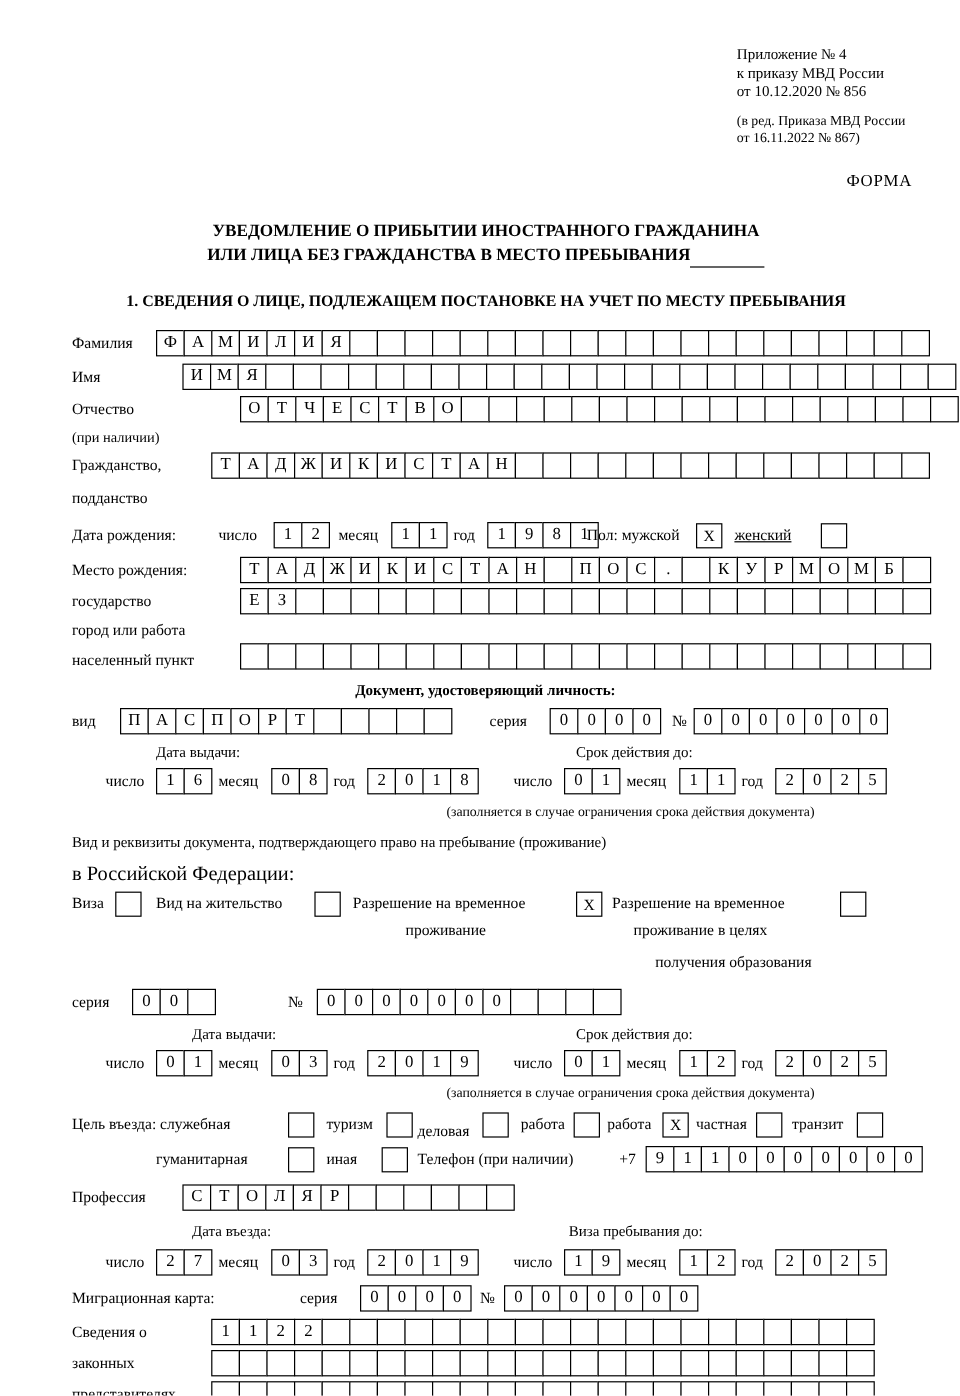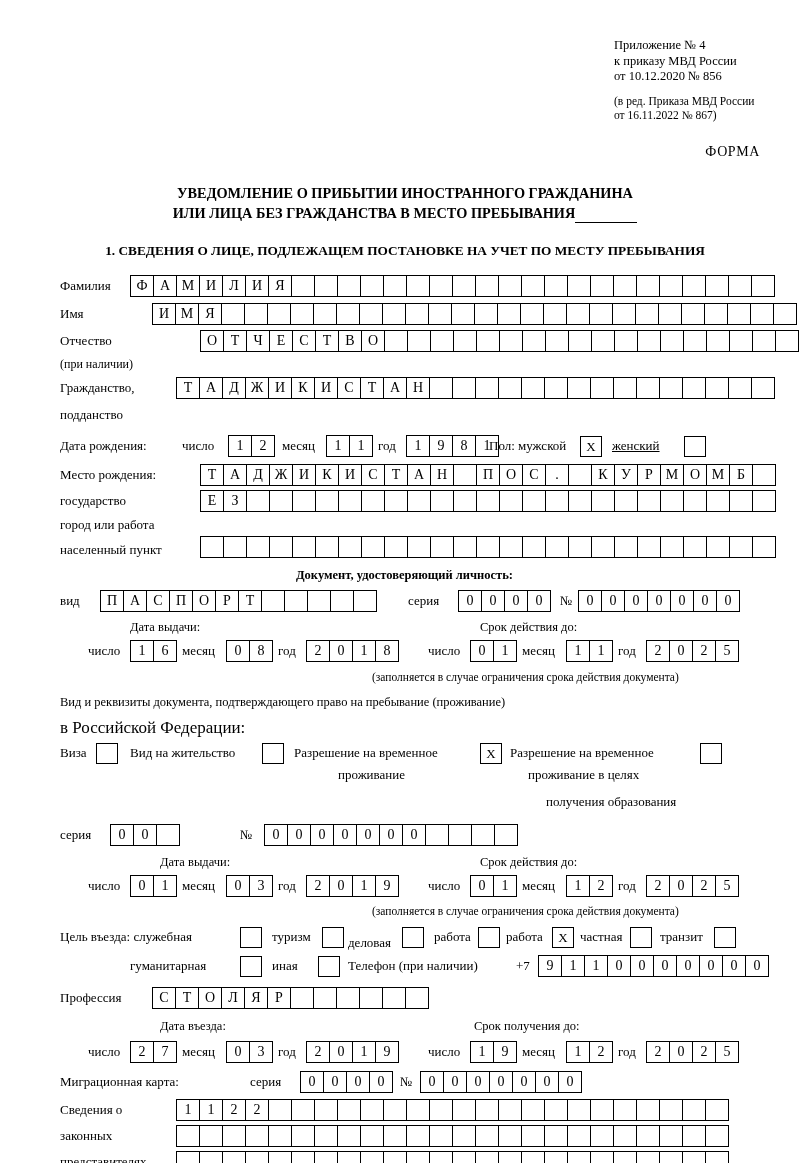--- a/index.html
+++ b/index.html
@@ -627,21 +627,21 @@
           <div class="cell"></div>
           <div class="cell"></div>
           <div class="cell"></div>
           <div class="cell"></div>
           <div class="cell"></div>
         </div>
     </div>
 
     <div class="row" style="height:22px;">
       <div class="lbl abs" style="left:160px;font-size:12.5px;">Дата въезда:</div>
-      <div class="lbl abs" style="left:474px;font-size:12.5px;">Срок получения до:</div>
+      <div class="lbl abs" style="left:474px;font-size:12.5px;">Виза пребывания до:</div>
     </div>
 
     <div class="row" style="height:30px;">
       <div class="lbl abs" style="left:88px;">число</div>
       <div class="cells abs" style="left:130px;" id="c-entday">
           <div class="cell">2</div>
           <div class="cell">7</div>
         </div>
       <div class="lbl abs" style="left:182px;">месяц</div>
       <div class="cells abs" style="left:226px;" id="c-entmonth">

